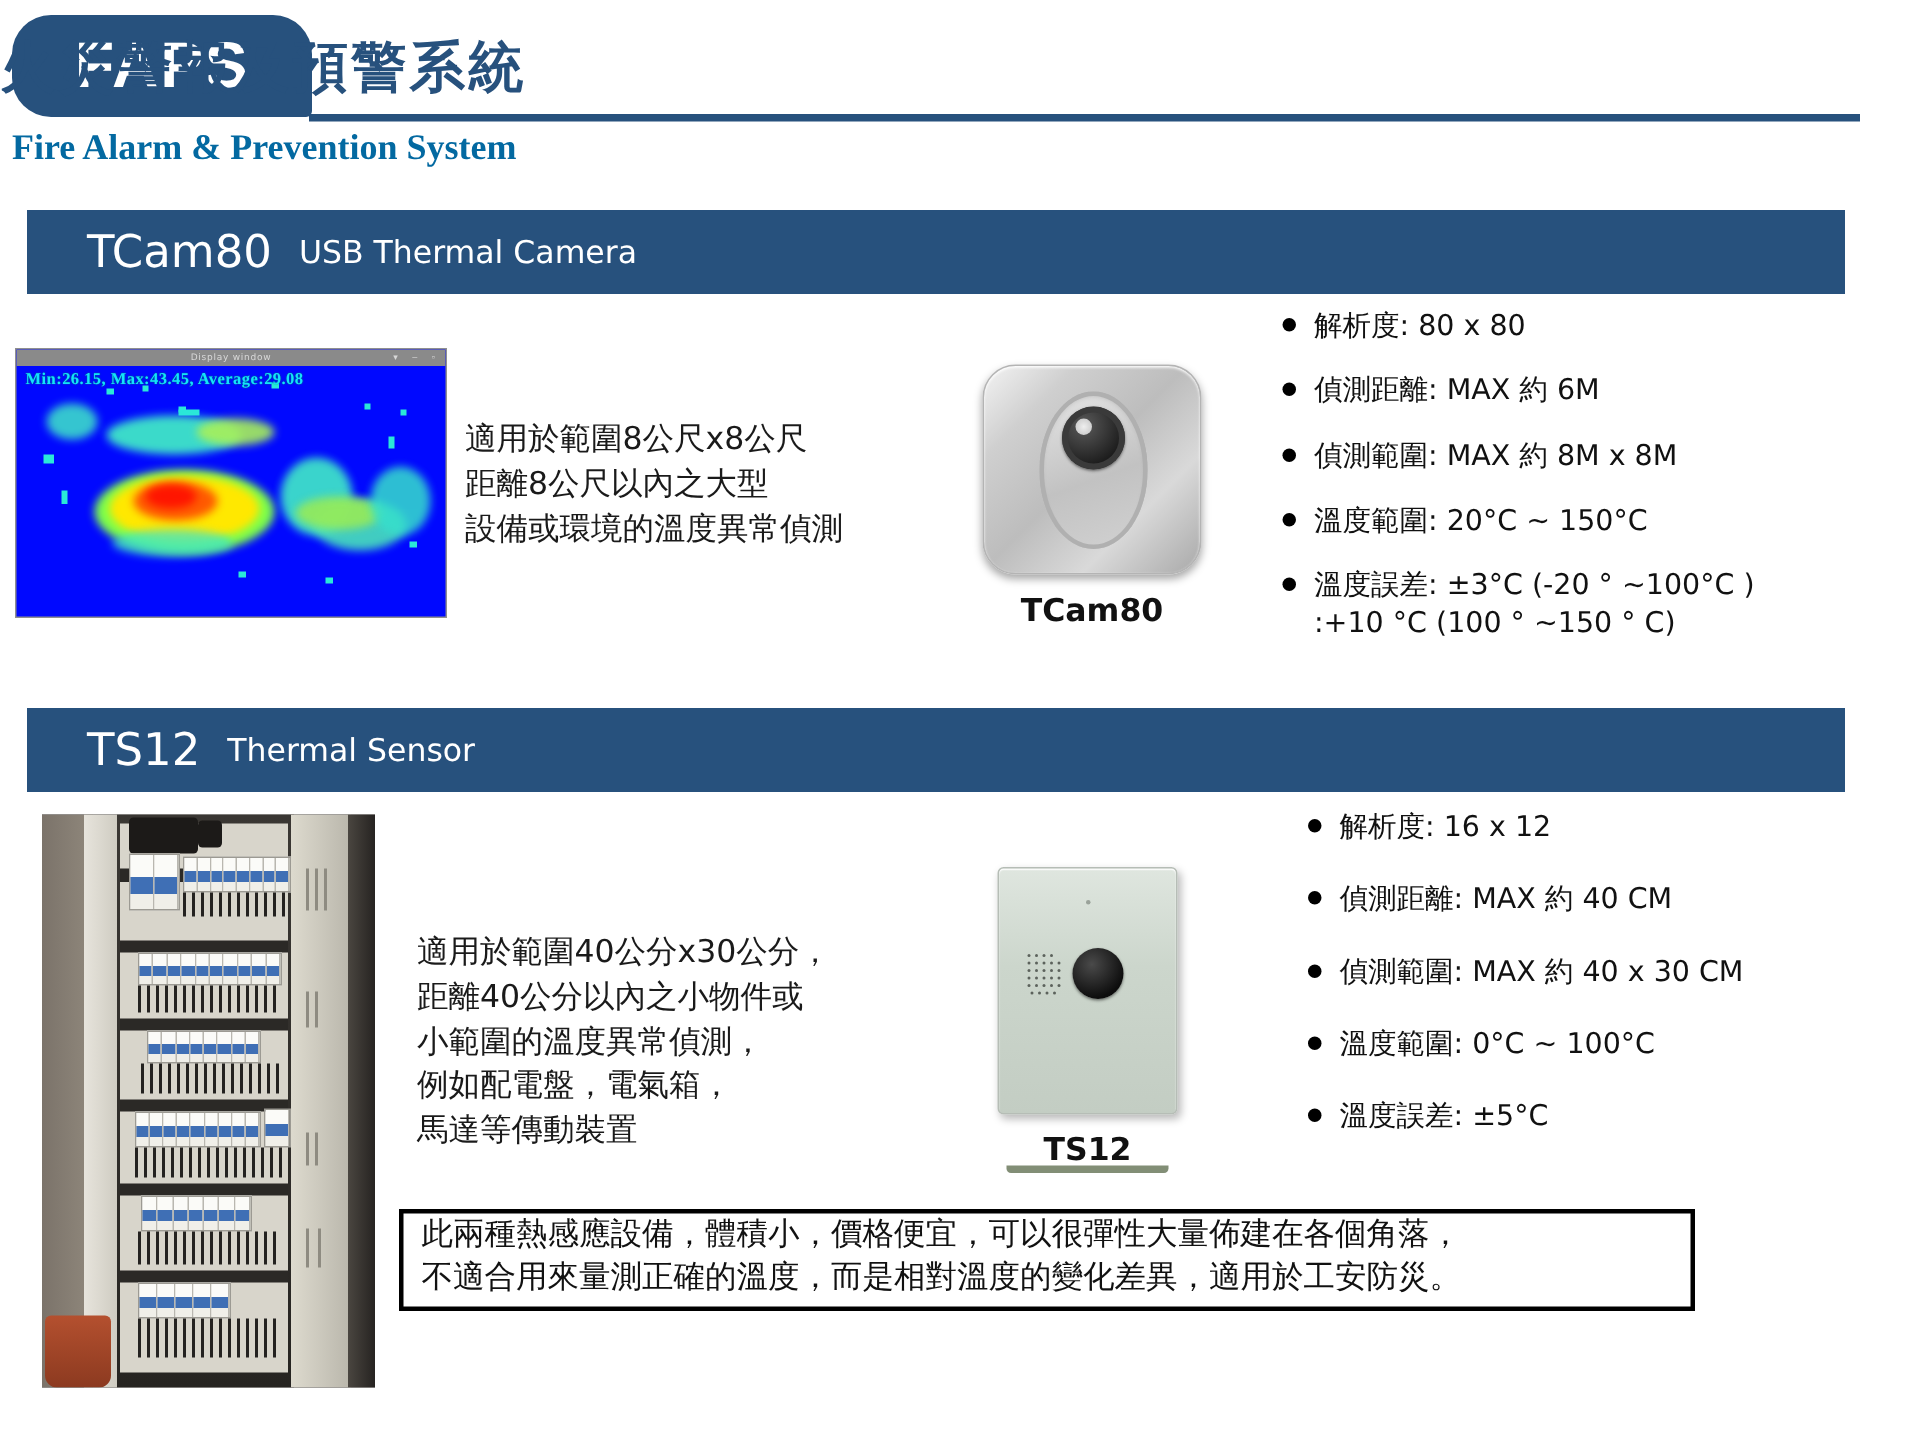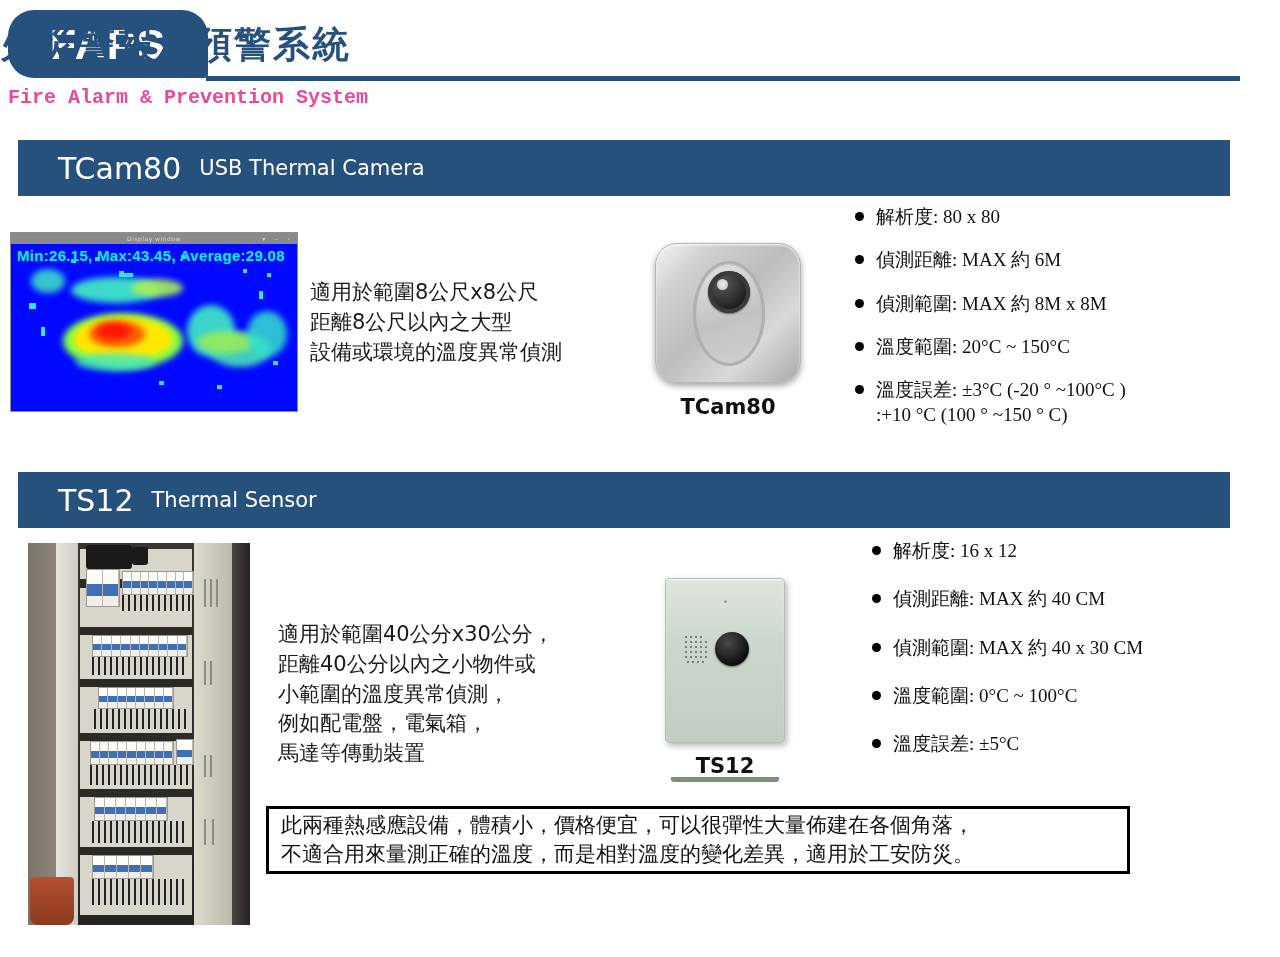--- a/index.html
+++ b/index.html
@@ -15,22 +15,22 @@
     position:absolute;left:8px;top:10px;width:200px;height:68px;
     background:#27517d;border-radius:26px 26px 4px 26px;
     display:flex;align-items:center;justify-content:center;
   }
   .logo-text{
     color:#ffffff;font-size:43px;font-weight:bold;letter-spacing:1px;
     line-height:1;font-family:"Liberation Sans",sans-serif;
   }
   .logo-sub{
     position:absolute;left:8px;top:86px;
-    color:#ec4899;font-size:20px;font-weight:bold;
-    font-family:Liberation Mono, monospace;
+    color:#0369a1;font-size:24px;font-weight:bold;
+    font-family:Liberation Serif, serif;
   }
   .main-title{
     position:absolute;left:0;top:20px;width:1244px;text-align:left;
     color:#27517d;font-size:37px;font-weight:bold;letter-spacing:2px;
     font-family:"DejaVu Sans",sans-serif;
   }
   .header-rule{
     position:absolute;left:206px;top:76px;width:1034px;height:5px;
     background:#27517d;
   }
@@ -61,22 +61,22 @@
   }
   .thermal-titlebar .tt{
     color:#d8d8d8;font-size:6px;font-family:"DejaVu Sans",sans-serif;
     letter-spacing:.5px;
   }
   .thermal-winbtns{
     position:absolute;right:3px;top:2px;color:#d8d8d8;font-size:6px;
     letter-spacing:4px;
   }
   .thermal-stats{
-    position:absolute;left:6px;top:14px;color:#13e0ff;font-size:15px;
-    font-weight:bold;font-family:Liberation Sans, sans-serif;letter-spacing:.3px;
+    position:absolute;left:6px;top:14px;color:#13e0ff;font-size:11px;
+    font-weight:bold;font-family:Liberation Serif, serif;letter-spacing:.3px;
     text-shadow:0 0 1px #0a4;
   }
   .blob{position:absolute;border-radius:50%;filter:blur(3px);}
   .px{position:absolute;background:#2ae8d8;}
 
   
   .body-text{
     position:absolute;color:#1a1a1a;font-size:21px;line-height:1.42;
     font-family:"DejaVu Sans",sans-serif;white-space:pre-line;
   }
@@ -168,31 +168,31 @@
   .spec-list{position:absolute;}
   .spec-item{
     display:flex;align-items:flex-start;margin-bottom:19px;
     color:#111;font-size:19px;font-family:"DejaVu Sans",sans-serif;
     line-height:1.28;
   }
   .spec-bullet{
     width:9px;height:9px;border-radius:50%;background:#000;
     margin-right:12px;margin-top:7px;flex:none;
   }
-  .spec-text{white-space:pre-line;font-family:Liberation Serif, serif;}
+  .spec-text{white-space:pre-line;}
 
   
   .note-box{
     position:absolute;left:266px;top:806px;width:864px;height:68px;
     border:3px solid #000;box-sizing:border-box;background:#fff;
     display:flex;align-items:center;
   }
   .note-text{
     color:#111;font-size:21px;line-height:1.38;padding:0 12px;
-    font-family:Liberation Serif, serif;white-space:pre-line;
+    font-family:Liberation Mono, monospace;white-space:pre-line;
   }
 </style>
 </head>
 <body>
 
 <div class="page">
 
   <div>
     <div class="logo-badge">
       <span class="logo-text">FAPS</span>

